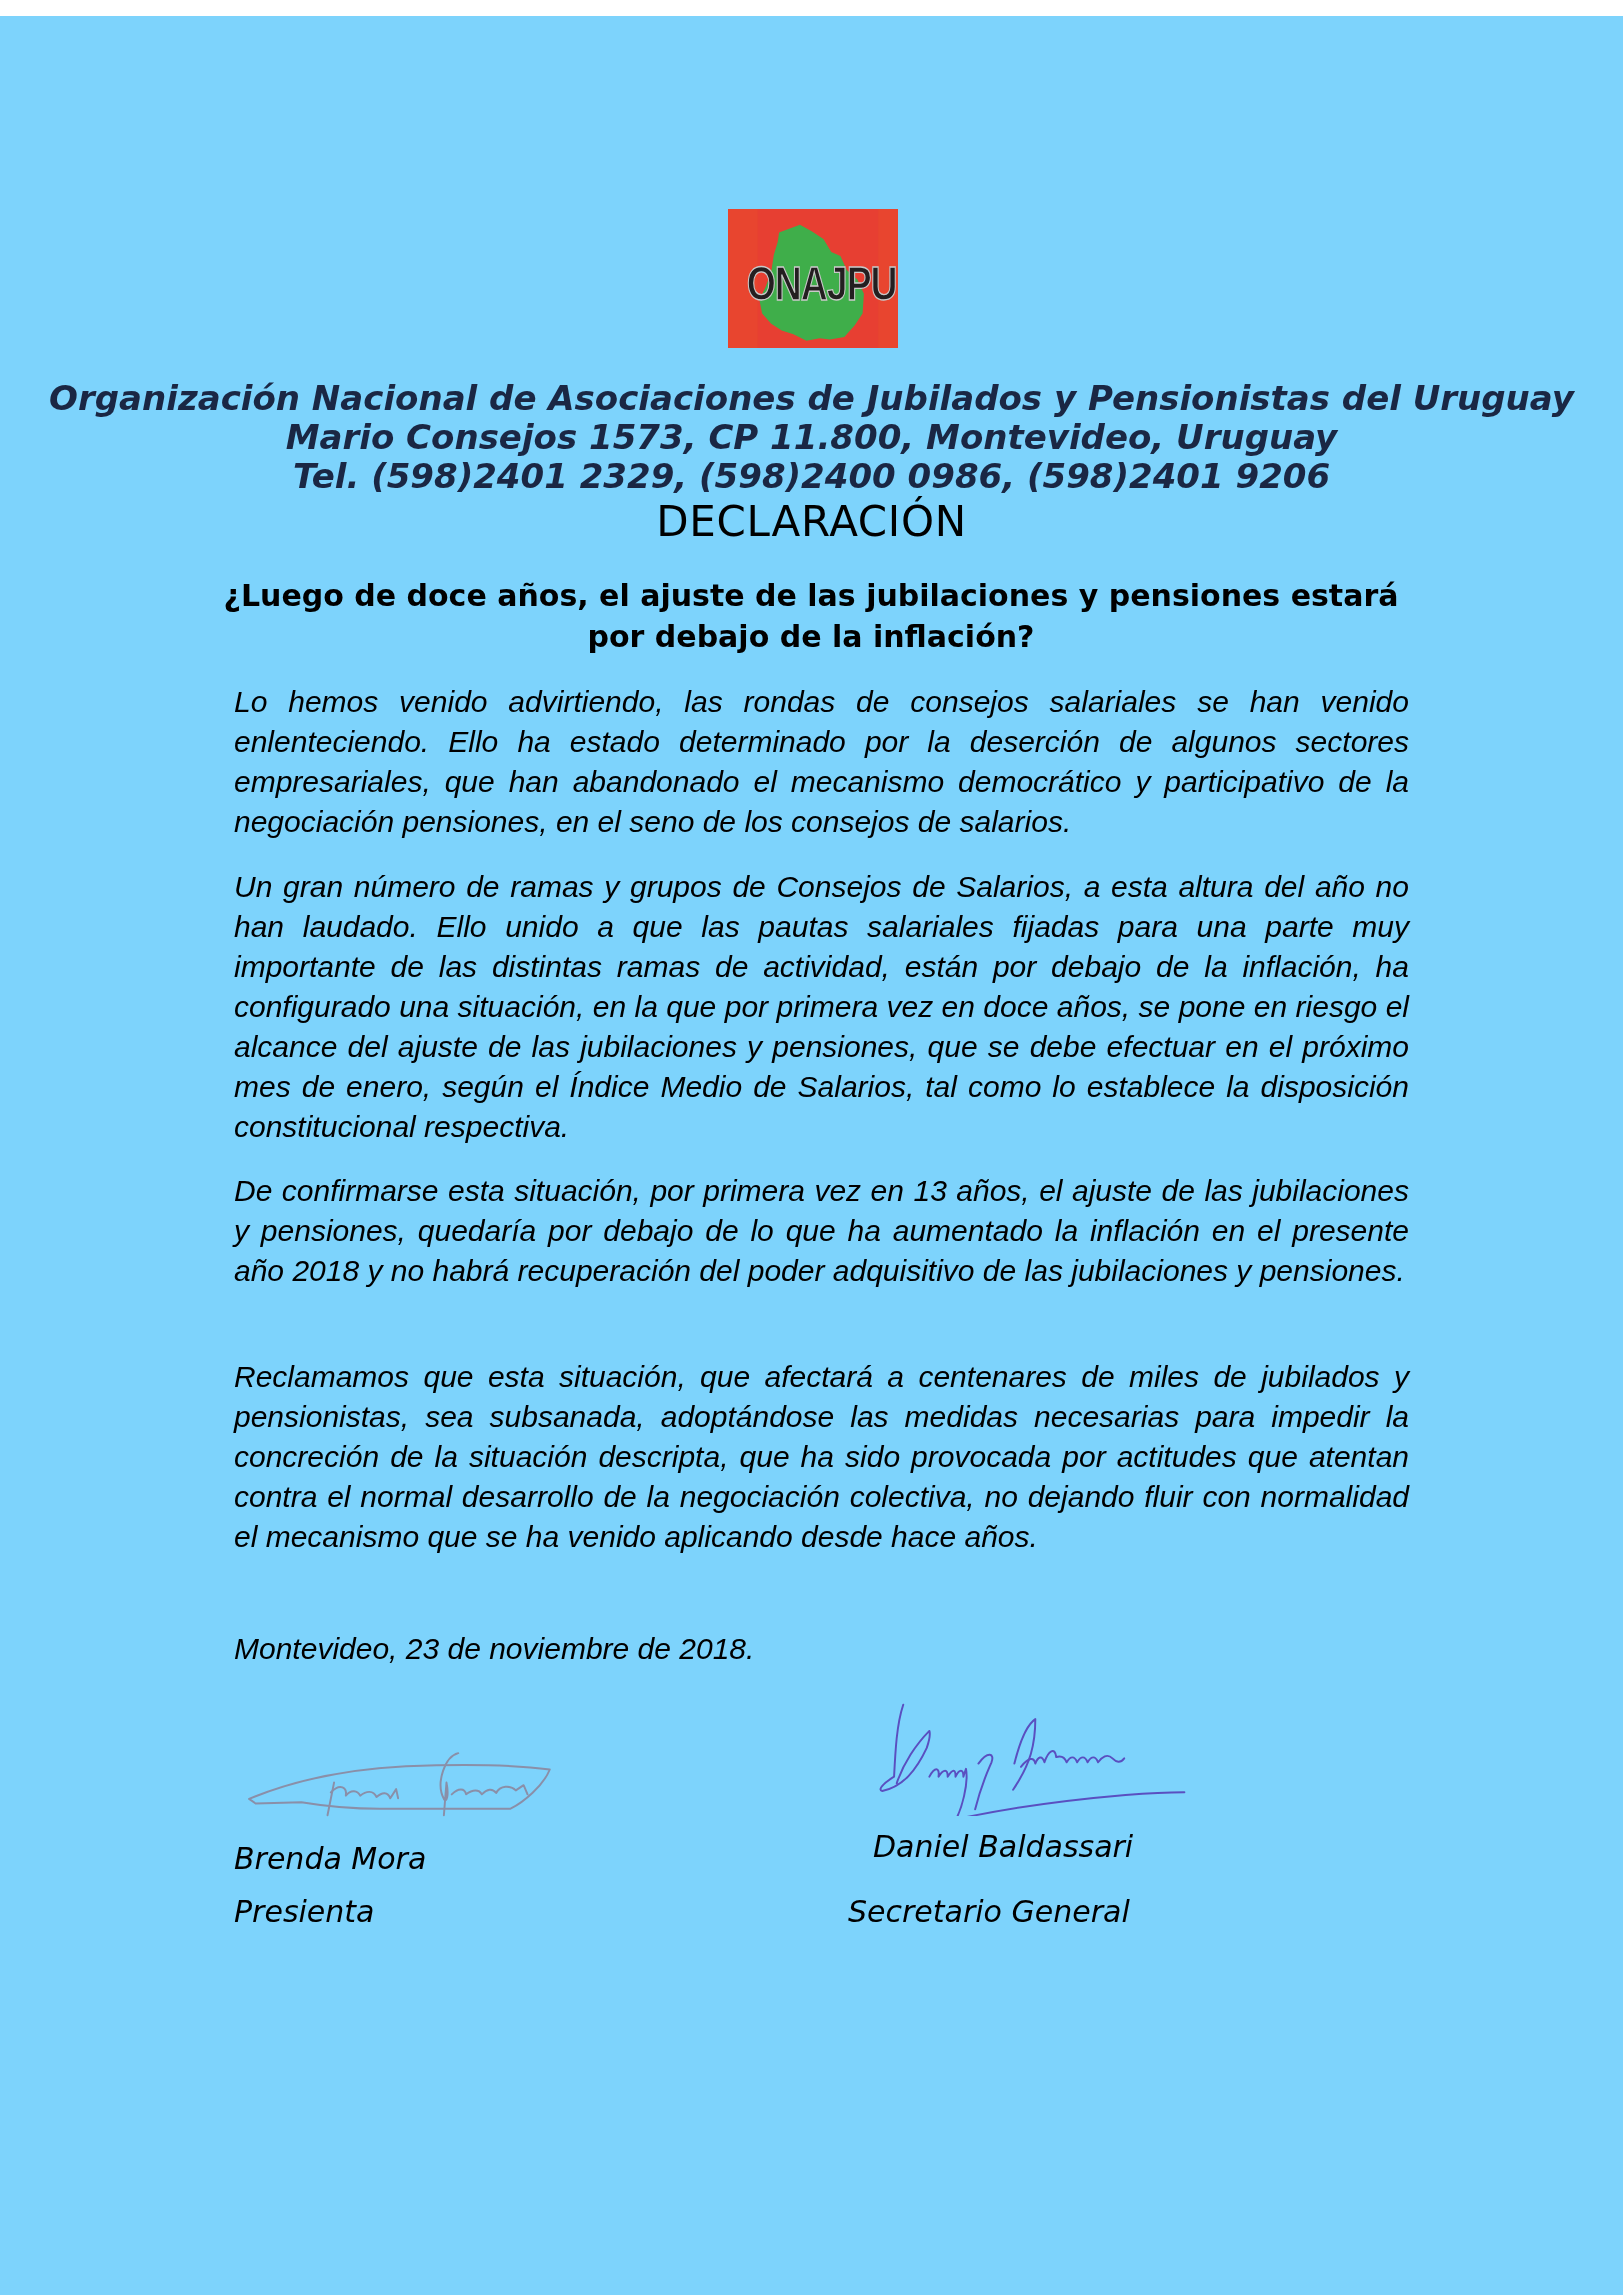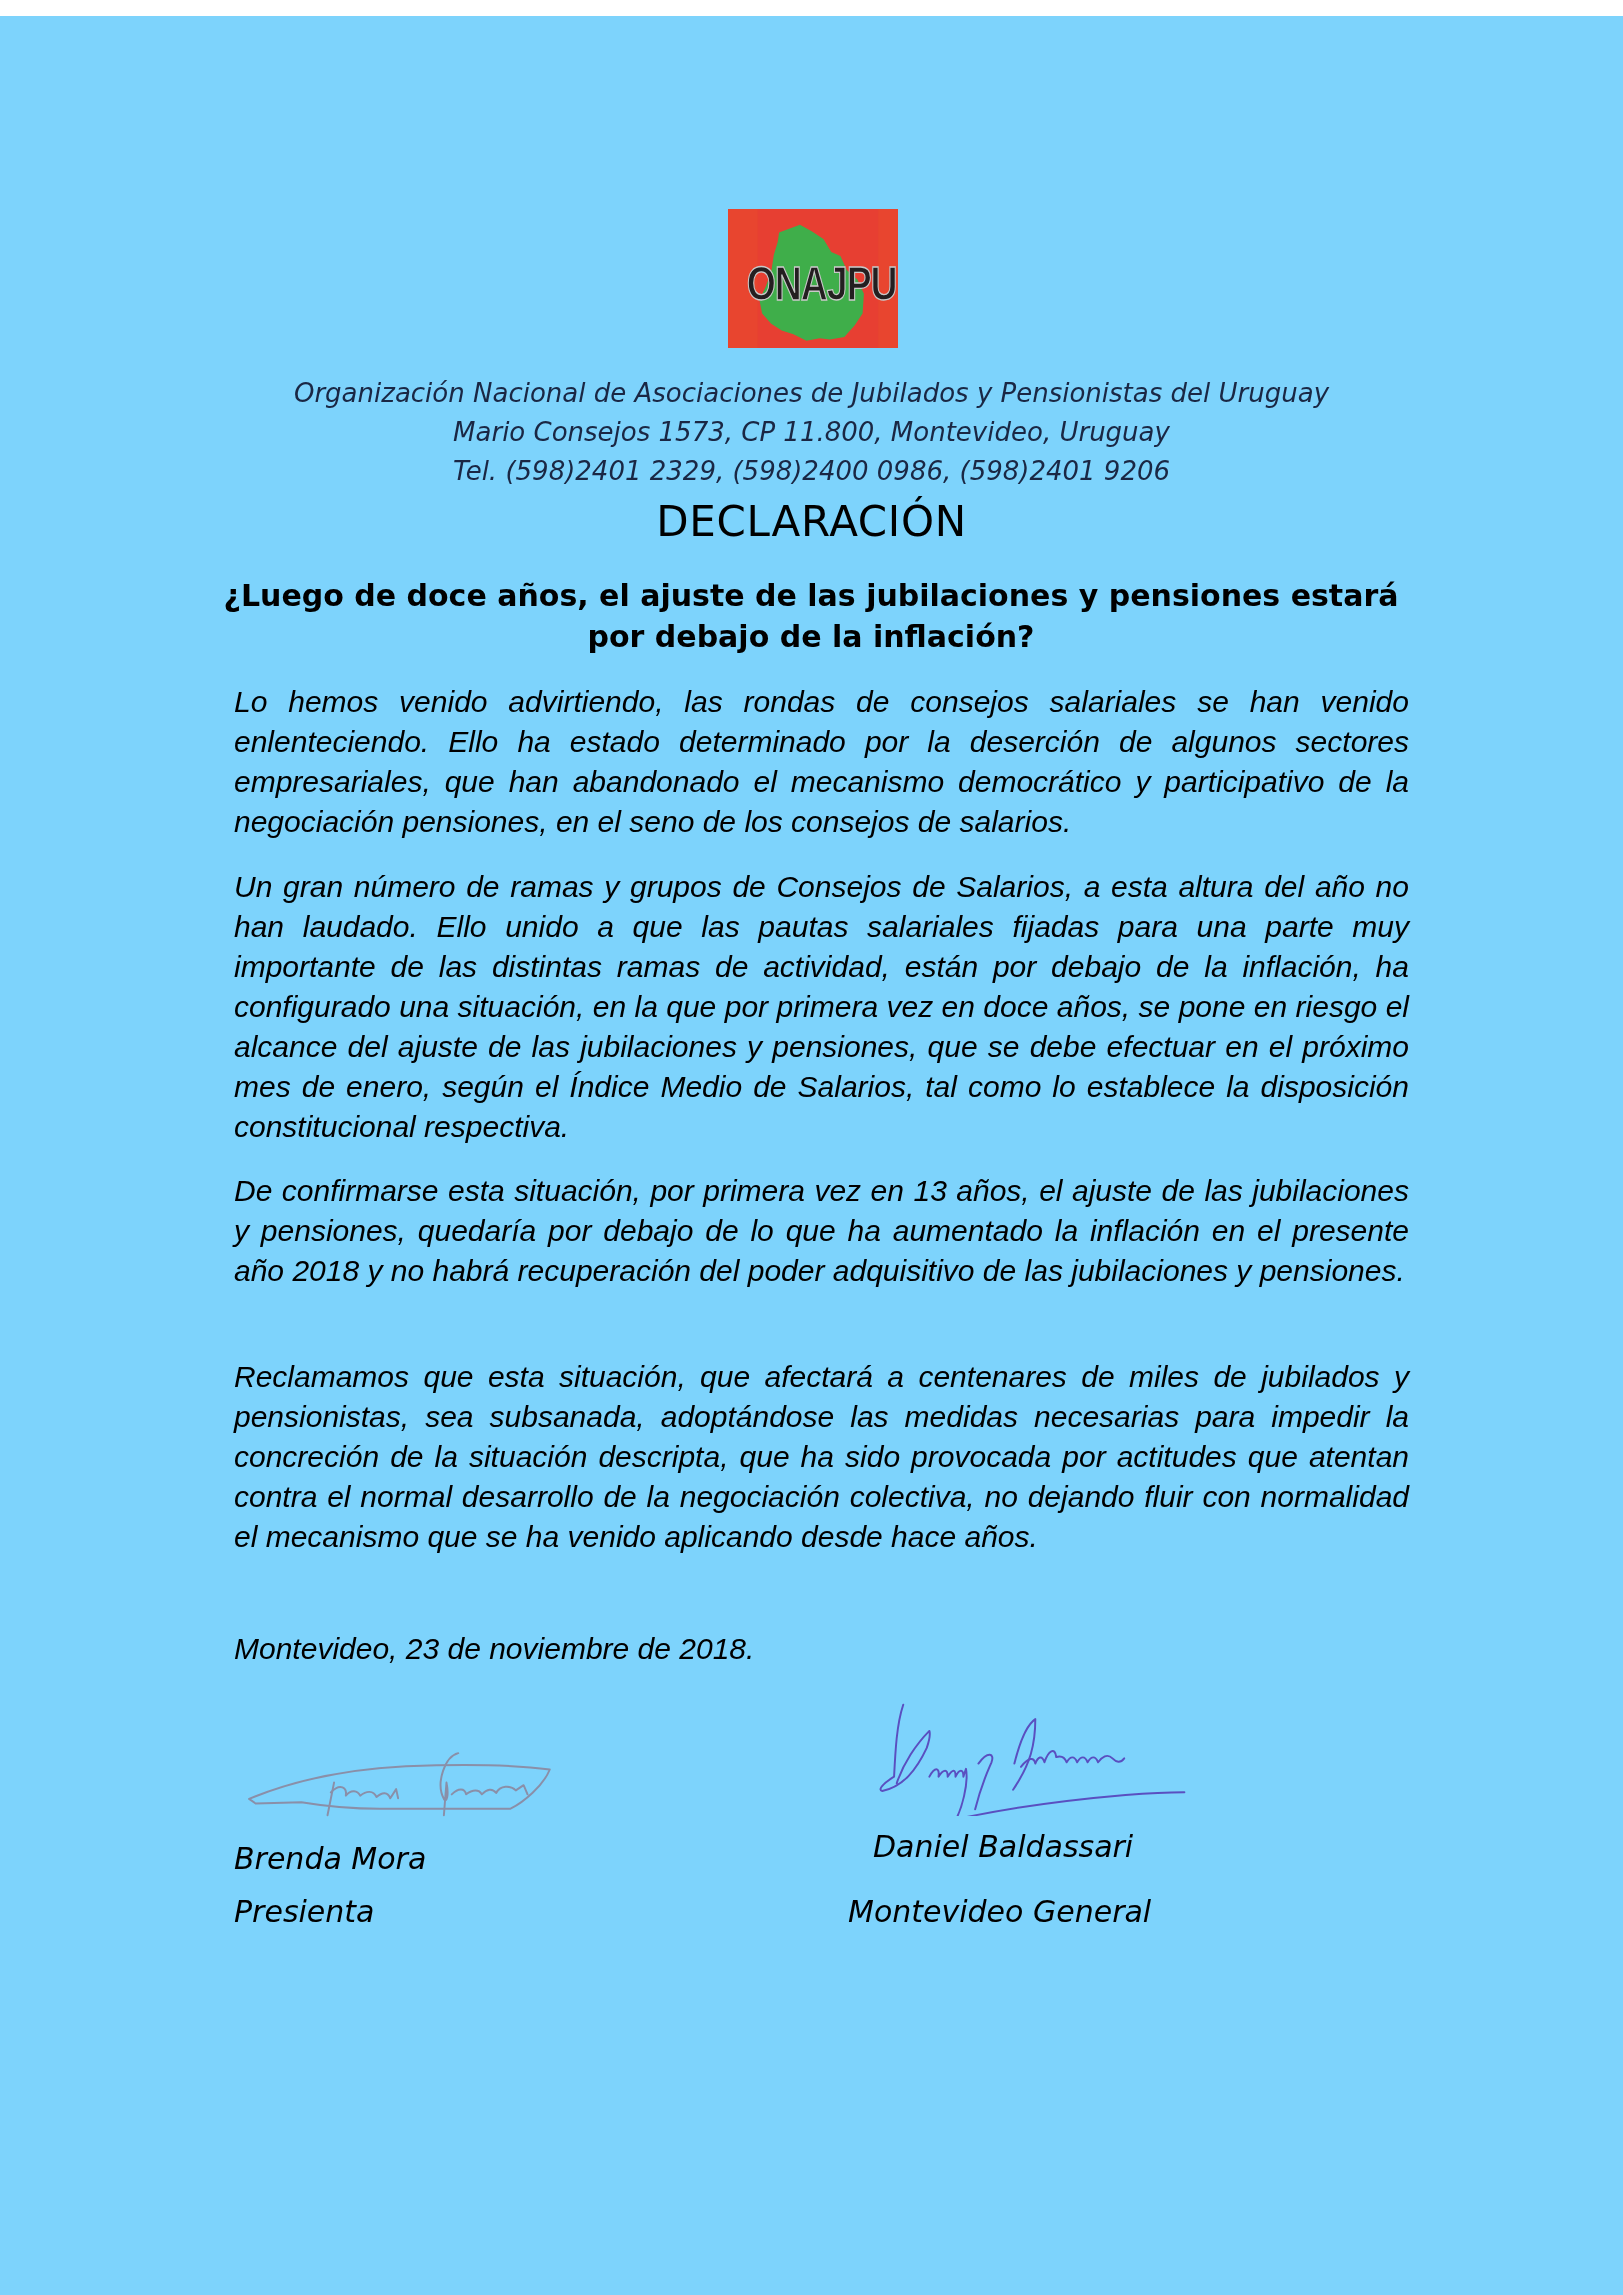--- a/index.html
+++ b/index.html
@@ -15,22 +15,22 @@
     position: absolute; left: 0; right: 0; top: 52px; text-align: center;
     font-family: "Liberation Sans", sans-serif; font-weight: bold;
     font-size: 48px; letter-spacing: -1.3px; color: #231f20;
     transform: scaleX(0.78); transform-origin: center;
     -webkit-text-stroke: 1.3px #c9c9c9;
     line-height: 46px;
   }
 
   .org-header {
     position: absolute; left: 0; width: 1623px; text-align: center;
-    font-family: "DejaVu Sans", sans-serif; font-style: italic; font-weight: normal;
-    color: #1a2744; font-size: 26px;
+    font-family: "DejaVu Sans", sans-serif; font-style: italic; font-weight: bold;
+    color: #1a2744; font-size: 34px;
   }
   .org-name { top: 362px; }
   .org-address { top: 401px; }
   .org-phone { top: 440px; }
 
   .title {
     position: absolute; left: 0; width: 1623px; text-align: center; top: 481px;
     font-family: "DejaVu Sans", sans-serif; font-size: 42px; color: #000;
     font-weight: normal; letter-spacing: 0.7px;
   }
@@ -115,16 +115,16 @@
       <path d="M175,120 C190,100 200,105 195,118 C190,130 180,150 170,190"></path>
       <path d="M230,120 C240,80 250,60 262,52 C262,90 255,120 228,160"></path>
       <path d="M240,125 C252,110 260,110 262,120 C266,110 272,106 276,118 C282,100 292,94 294,110 C300,108 306,108 310,118 C316,108 322,108 326,118 C332,108 338,108 342,118 C348,108 354,108 358,118 C364,110 372,104 380,112 C386,118 392,120 398,112"></path>
       <path d="M40,232 C140,200 260,180 400,168 C440,165 470,164 490,164"></path>
     </g>
   </svg>
 
   <div class="signer signer-left-name">Brenda Mora</div>
   <div class="signer signer-left-role">Presienta</div>
   <div class="signer signer-right-name">Daniel Baldassari</div>
-  <div class="signer signer-right-role">Montevideo General</div>
+  <div class="signer signer-right-role">Secretario General</div>
 
 </div>
 
 
 </body></html>

